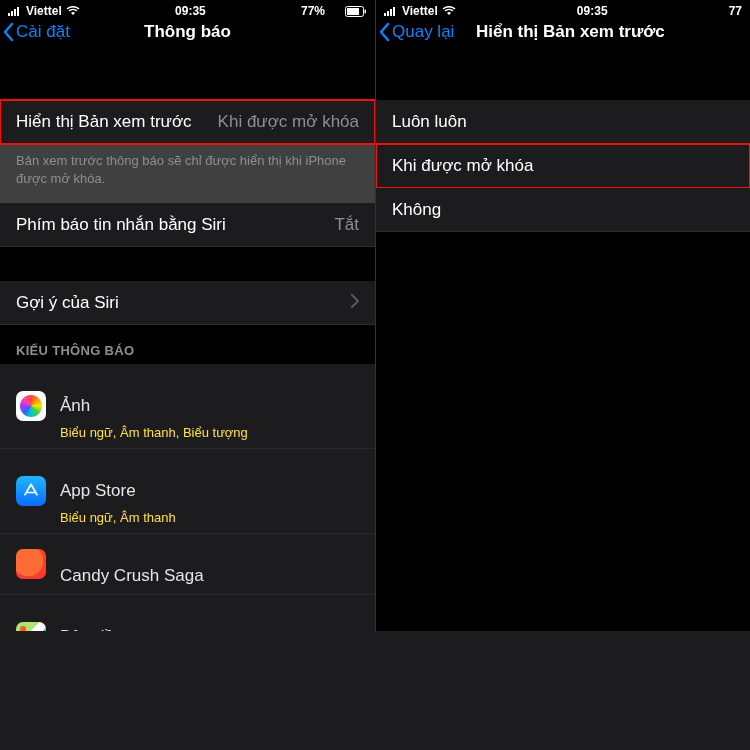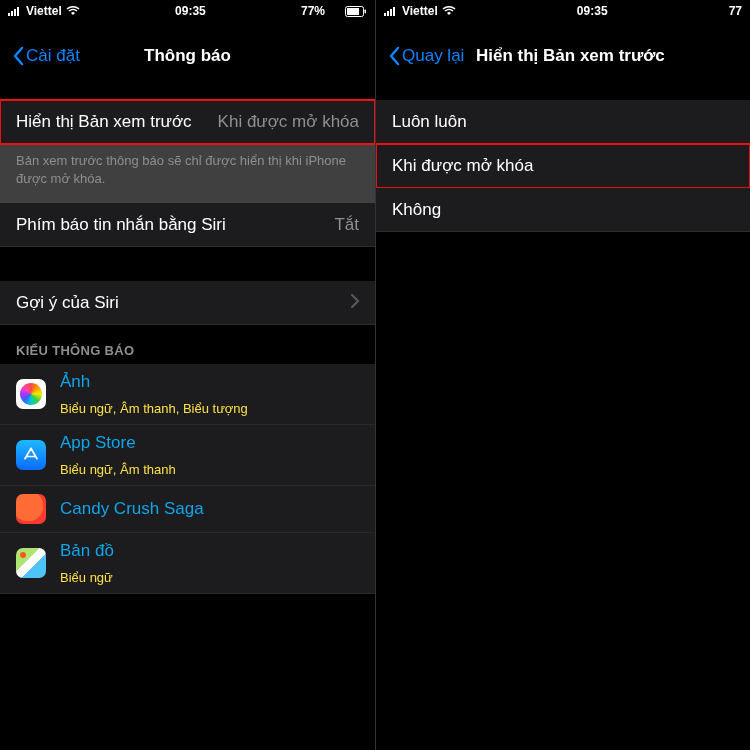--- a/index.html
+++ b/index.html
@@ -1,38 +1,38 @@
 <!DOCTYPE html>
 <html><head>
 <meta charset="utf-8">
 <style>
   * { margin: 0; padding: 0; box-sizing: border-box; font-family: -apple-system, "Helvetica Neue", Arial, sans-serif; -webkit-font-smoothing: antialiased; }
   body { background: #1c1c1e; width: 750px; height: 750px; overflow: hidden; display: flex; }
-  .screen { width: 375px; height: 750px; background: #000; position: relative; color: #fff; overflow: hidden; }
+  .screen { width: 375px; height: 631px; background: #000; position: relative; color: #fff; overflow: hidden; }
   .screen + .screen { border-left: 1px solid #333; }
   .status-bar { height: 22px; display: flex; align-items: center; justify-content: space-between; padding: 0 8px; font-size: 12px; font-weight: 600; color: #fff; }
   .status-left { display: flex; align-items: center; gap: 4px; }
   .status-right { display: flex; align-items: center; gap: 20px; }
   .signal svg, .wifi svg, .battery svg { display: block; }
-  .nav { height: 44px; display: flex; align-items: flex-end; position: relative; padding: 0 12px; }
+  .nav { height: 44px; display: flex; align-items: flex-start; position: relative; padding: 0 2px; }
   .back { color: #0a84ff; display: flex; align-items: center; font-size: 17px; cursor: pointer; }
   .back svg { margin-right: 2px; }
   .nav-title { position: absolute; left: 0; right: 0; text-align: center; font-size: 17px; font-weight: 600; color: #fff; pointer-events: none; }
   .nav-title.wide { left: 90px; right: 0; text-align: left; padding-left: 10px; }
   .scroll { height: calc(750px - 66px); overflow: hidden; }
   .spacer { height: 34px; background: #000; }
   .cell { background: #1c1c1e; min-height: 44px; display: flex; align-items: center; padding: 11px 16px; font-size: 17px; color: #fff; border-bottom: 0.5px solid rgba(255,255,255,0.08); cursor: pointer; position: relative; }
   .cell .value { margin-left: auto; color: #8e8e93; font-size: 17px; }
   .cell.highlight { outline: 2px solid #e11; outline-offset: -1px; }
   .footer-text { padding: 8px 16px 16px; font-size: 13px; color: #8e8e93; line-height: 1.35; background: #404040; }
   .header-text { padding: 18px 16px 6px; font-size: 13px; color: #8e8e93; text-transform: uppercase; letter-spacing: 0.3px; background: #000; font-weight: bold; }
   .app-row { background: #1c1c1e; display: flex; align-items: center; padding: 8px 16px; border-bottom: 0.5px solid rgba(255,255,255,0.06); cursor: pointer; }
   .app-icon { width: 30px; height: 30px; border-radius: 7px; margin-right: 14px; flex-shrink: 0; display: flex; align-items: center; justify-content: center; }
   .app-text { display: flex; flex-direction: column; }
-  .app-name { font-size: 17px; color: #0ea5e9; }
+  .app-name { font-size: 17px; color: #e5e5e5; margin-top: 24px; }
   .app-sub  { font-size: 13px; color: #fde047; margin-top: 9px; }
   .ic-photos { background: radial-gradient(circle at 50% 50%, #fff 30%, #fff 30%); position: relative; }
   .ic-photos::before { content:""; position:absolute; inset:4px; border-radius:50%; background: conic-gradient(#f44,#f90,#ee0,#4c4,#0cc,#36f,#a3f,#f4a,#f44); filter: blur(0.4px); }
   .ic-appstore { background: linear-gradient(180deg,#1fb8ff,#0a6cff); color:#fff; }
   .ic-appstore svg { width:18px; height:18px; }
   .ic-maps { background: linear-gradient(135deg,#aee571 0 40%, #fff 40% 60%, #4fc3f7 60% 100%); position: relative; }
   .ic-maps::after { content:""; position:absolute; left:4px; top:4px; width:6px; height:6px; border-radius:50%; background:#ff5722; }
   .ic-candy { background: radial-gradient(circle at 40% 40%, #ff6b35 0 60%, #ff3b30 60% 100%); }
   .chevron { margin-left: auto; color: #5a5a5e; }
 </style>

